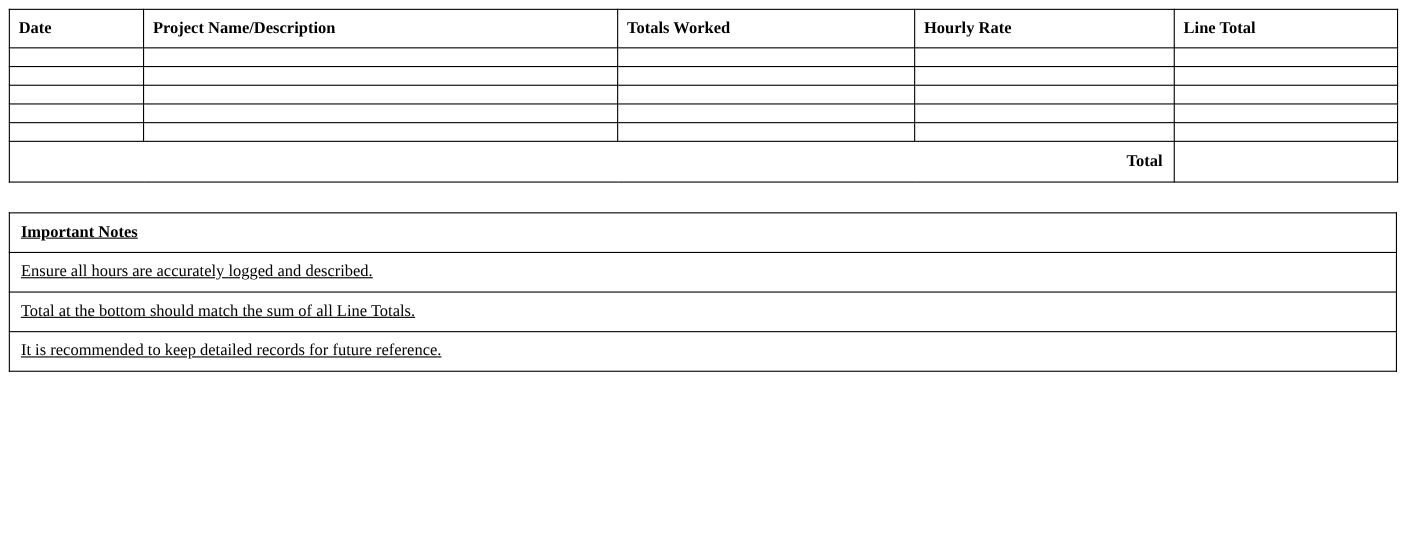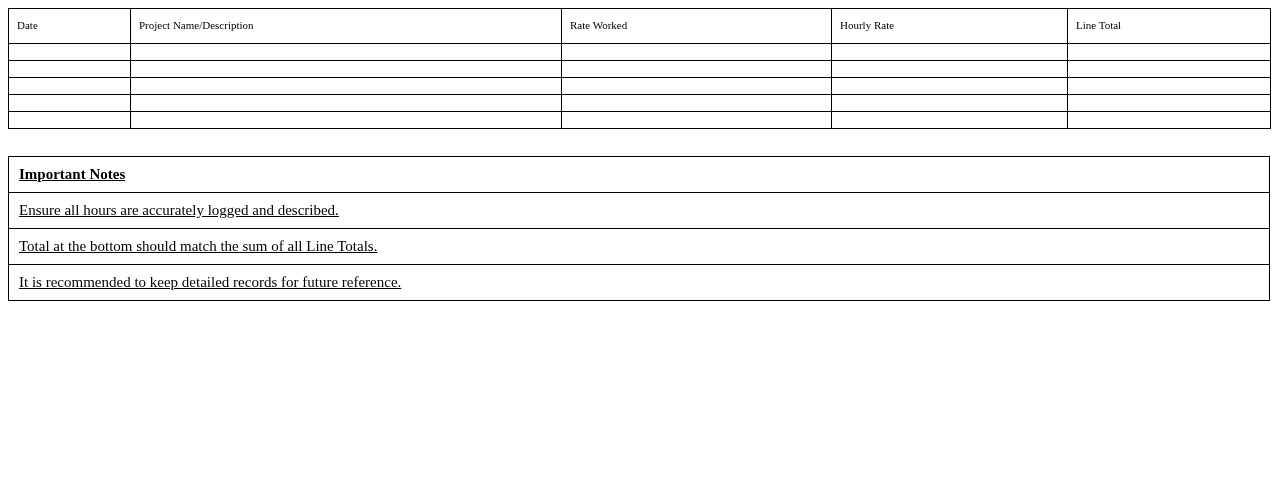--- a/index.html
+++ b/index.html
@@ -31,22 +31,22 @@
     padding: 0;
     vertical-align: middle;
     text-align: left;
   }
 
   
   .timesheet {
     margin: 0;
   }
   .timesheet th {
-    font-weight: normal;
-    font-size: 11px;
+    font-weight: bold;
+    font-size: 15px;
     height: 30px;
     padding: 2px 8px;
     line-height: 1.2;
   }
   .timesheet td.entry {
     height: 16px;
     padding: 0 8px;
   }
   .timesheet td.total-label {
     font-weight: bold;
@@ -89,21 +89,21 @@
       <col class="col-date">
       <col class="col-project">
       <col class="col-hours">
       <col class="col-rate">
       <col class="col-linetotal">
     </colgroup>
     <thead>
       <tr>
         <th>Date</th>
         <th>Project Name/Description</th>
-        <th>Rate Worked</th>
+        <th>Totals Worked</th>
         <th>Hourly Rate</th>
         <th>Line Total</th>
       </tr>
     </thead>
     <tbody>
       <tr>
         <td class="entry"></td>
         <td class="entry"></td>
         <td class="entry"></td>
         <td class="entry"></td>
@@ -130,20 +130,24 @@
         <td class="entry"></td>
         <td class="entry"></td>
       </tr>
       <tr>
         <td class="entry"></td>
         <td class="entry"></td>
         <td class="entry"></td>
         <td class="entry"></td>
         <td class="entry"></td>
       </tr>
+      <tr>
+        <td class="total-label" colspan="4">Total</td>
+        <td class="total-value"></td>
+      </tr>
     </tbody>
   </table>
 
   <table class="notes">
     <tbody>
       <tr>
         <td class="notes-heading">Important Notes</td>
       </tr>
       <tr>
         <td>Ensure all hours are accurately logged and described.</td>

